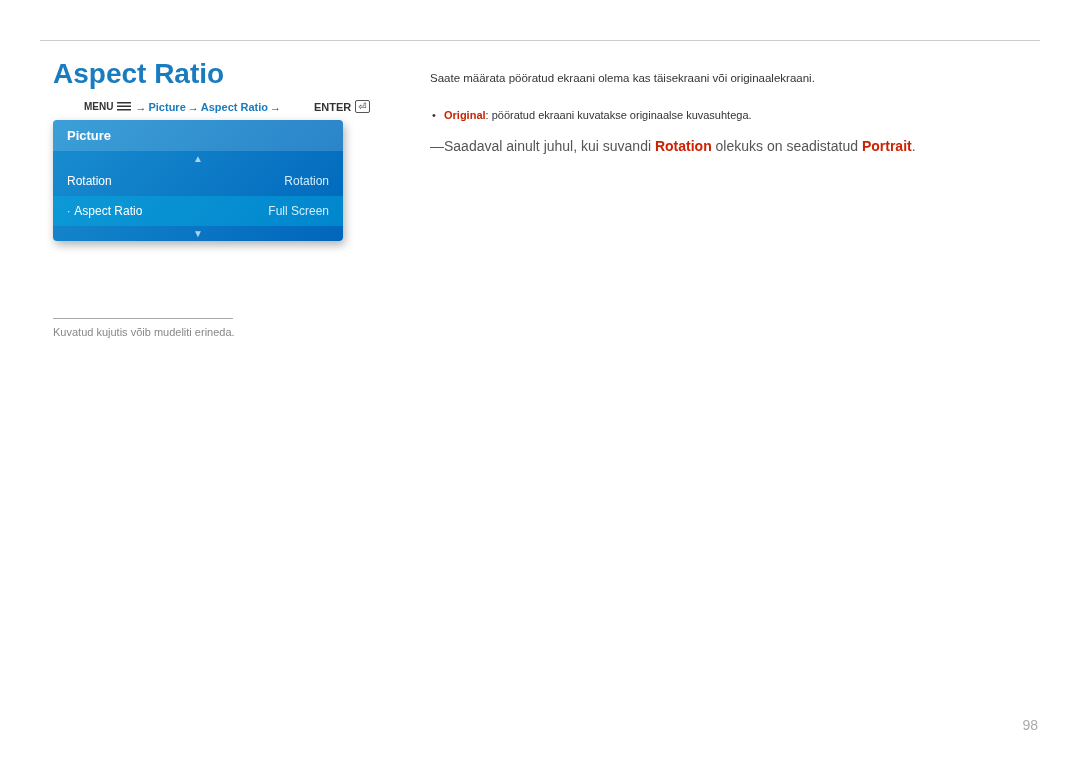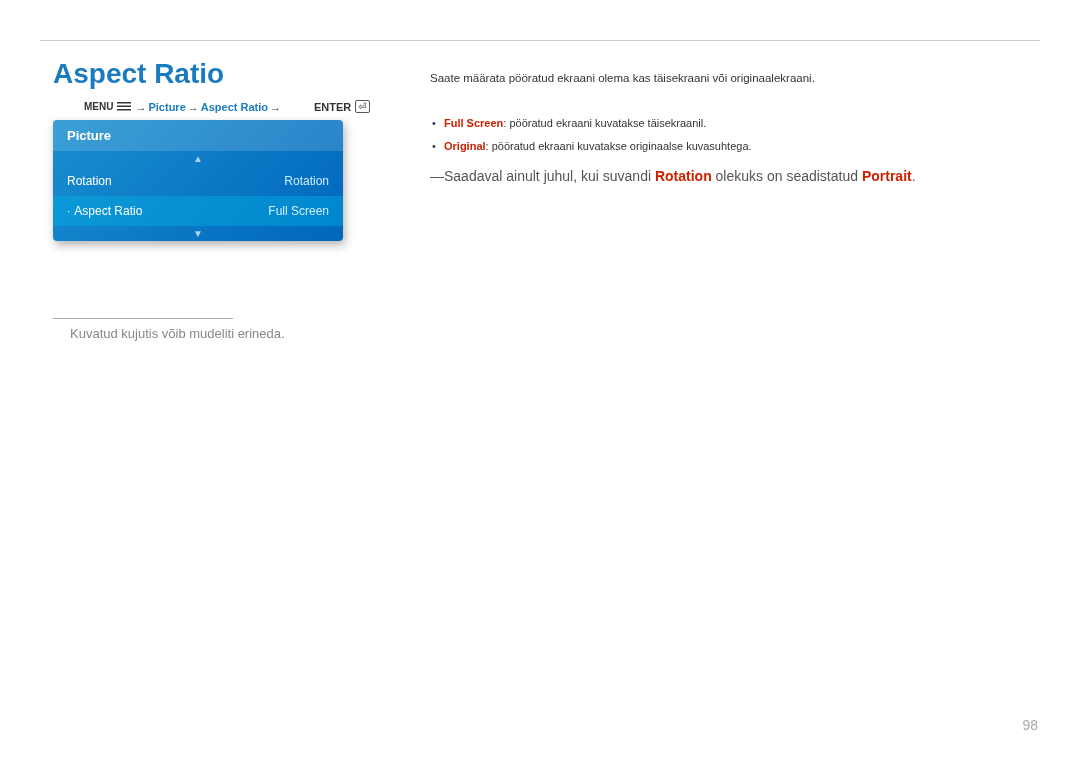--- a/index.html
+++ b/index.html
@@ -125,21 +125,21 @@
     .content-area {
       position: absolute;
       top: 70px;
       left: 430px;
       right: 55px;
     }
 
     .intro-text {
       font-size: 11.5px;
       color: #333;
-      margin-bottom: 28px;
+      margin-bottom: 20px;
       line-height: 1.5;
     }
 
     .bullet-list {
       list-style: none;
       margin-bottom: 12px;
       padding-left: 0;
     }
 
     .bullet-list li {
@@ -189,22 +189,22 @@
       top: 318px;
       left: 53px;
       width: 180px;
       height: 1px;
       background: #aaa;
     }
 
     .footnote {
       position: absolute;
       top: 326px;
-      left: 70px;
-      font-size: 13px;
+      left: 53px;
+      font-size: 11px;
       color: #888;
     }
 
     
     .page-number {
       position: absolute;
       bottom: 30px;
       right: 42px;
       font-size: 14px;
       color: #aaa;
@@ -257,23 +257,20 @@
 
 <div class="section-divider"></div>
 
 <div class="footnote">Kuvatud kujutis võib mudeliti erineda.</div>
 
 <div class="content-area">
   <p class="intro-text">Saate määrata pööratud ekraani olema kas täisekraani või originaalekraani.</p>
 
   <ul class="bullet-list">
     <li>
-      <span class="term">Full Screen</span><span>: pööratud ekraani kuvatakse täisekraanil.</span>
-    </li>
-    <li>
       <span class="term">Original</span><span>: pööratud ekraani kuvatakse originaalse kuvasuhtega.</span>
     </li>
   </ul>
 
   <p class="note-text">
     <span>Saadaval ainult juhul, kui suvandi </span><span class="term">Rotation</span><span> olekuks on seadistatud </span><span class="term">Portrait</span><span>.</span>
   </p>
 </div>
 
 <div class="page-number">98</div>

